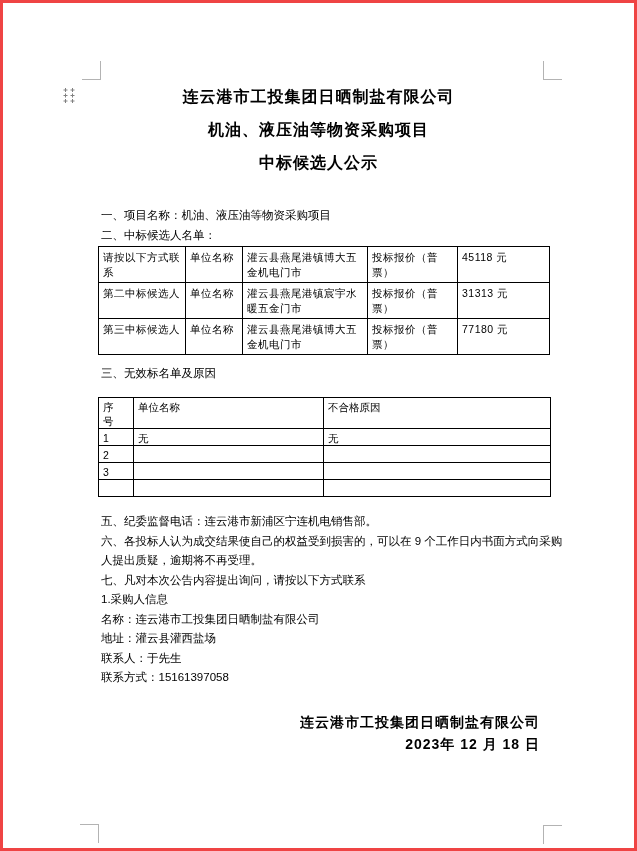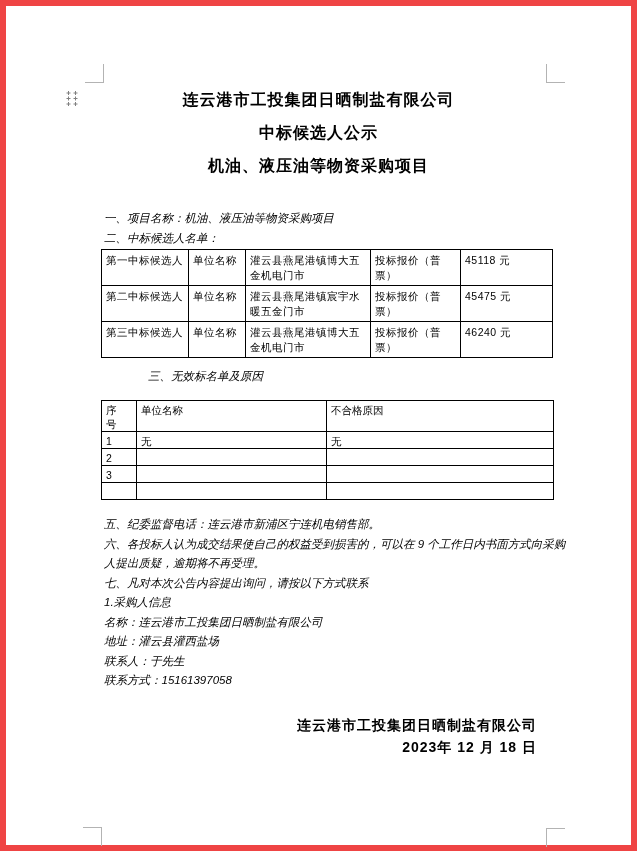--- a/index.html
+++ b/index.html
@@ -6,44 +6,44 @@
   body {
     width:637px; height:851px;
     background:#ffffff;
     font-family:"Liberation Sans","DejaVu Sans",sans-serif;
     color:#000000;
     position:relative;
     overflow:hidden;
   }
   .page {
     position:absolute; inset:0;
-    border:6px solid #ef4444;
+    border:3px solid #ef4444;
     box-sizing:border-box;
   }
   
   .crop { position:absolute; width:19px; height:19px; box-sizing:border-box; }
   .crop.tl { left:79px;  top:58px;  border-right:1px solid #b3b3b3; border-bottom:1px solid #b3b3b3; }
   .crop.tr { left:540px; top:58px;  border-left:1px solid #b3b3b3;  border-bottom:1px solid #b3b3b3; }
   .crop.bl { left:77px;  top:821px; border-right:1px solid #b3b3b3; border-top:1px solid #b3b3b3; }
   .crop.br { left:540px; top:822px; border-left:1px solid #b3b3b3;  border-top:1px solid #b3b3b3; }
   
   .handle { position:absolute; left:60px; top:85px; width:13px; height:16px; }
   
   .titles { position:absolute; top:84px; left:0; width:100%; text-align:center; }
   .titles .t { font-size:16px; font-weight:bold; line-height:20px; margin:0 0 13px 0; letter-spacing:1px; }
   
   .intro { position:absolute; left:98px; top:203px; width:462px; }
-  .intro p, .paras p, .sec3 p { margin:0; font-size:11.5px; line-height:19.5px;font-style:italic; }
+  .intro p, .paras p, .sec3 p { margin:0; font-size:11.5px; line-height:19.5px; }
   
   table { border-collapse:collapse; table-layout:fixed; }
   td, th { border:1px solid #000000; vertical-align:top; text-align:left; font-weight:normal; }
   .t1 { position:absolute; left:95px; top:243px; width:451px; font-size:10.5px; }
   .t1 td { padding:3px 4px 1px 4px; line-height:15px; letter-spacing:0.5px; }
   .t1 tr { height:36px; }
-  .sec3 { position:absolute; left:98px; top:361px;margin-left:44px; }
+  .sec3 { position:absolute; left:98px; top:361px; }
   
   .t2 { position:absolute; left:95px; top:394px; width:452px; font-size:10.5px; }
   .t2 td, .t2 th { padding:2px 18px 0 4px; line-height:14px; }
   .t2 tr { height:17px; }
   .t2 tr.hdr { height:19px; }
   
   .paras { position:absolute; left:98px; top:509px; width:462px; }
   
   .footer { position:absolute; right:94px; top:708px; text-align:right; }
   .footer p { margin:0; font-size:14px; font-weight:bold; line-height:22px; letter-spacing:1px; }
@@ -66,58 +66,58 @@
         <path d="M0.5 7.5 h4 M2.5 5.5 v4"></path>
         <path d="M7.5 7.5 h4 M9.5 5.5 v4"></path>
         <path d="M0.5 13 h4 M2.5 11 v4"></path>
         <path d="M7.5 13 h4 M9.5 11 v4"></path>
       </g>
     </svg>
   </div>
 
   <div class="titles">
     <p class="t">连云港市工投集团日晒制盐有限公司</p>
+    <p class="t">机油、液压油等物资采购项目</p>
     <p class="t">中标候选人公示</p>
-    <p class="t">机油、液压油等物资采购项目</p>
   </div>
 
   <div class="intro">
     <p>一、项目名称：机油、液压油等物资采购项目</p>
     <p>二、中标候选人名单：</p>
   </div>
 
   <table class="t1">
     <colgroup>
       <col style="width:87px">
         <col style="width:57px">
         <col style="width:125px">
         <col style="width:90px">
         <col style="width:92px">
     </colgroup>
     <tbody>
       <tr>
-        <td>第一中标候选人</td>
+        <td>请按以下方式联系</td>
         <td>单位名称</td>
         <td>灌云县燕尾港镇博大五金机电门市</td>
         <td>投标报价（普票）</td>
         <td>45118 元</td>
       </tr>
       <tr>
         <td>第二中标候选人</td>
         <td>单位名称</td>
         <td>灌云县燕尾港镇宸宇水暖五金门市</td>
         <td>投标报价（普票）</td>
-        <td>45475 元</td>
+        <td>31313 元</td>
       </tr>
       <tr>
         <td>第三中标候选人</td>
         <td>单位名称</td>
         <td>灌云县燕尾港镇博大五金机电门市</td>
         <td>投标报价（普票）</td>
-        <td>46240 元</td>
+        <td>77180 元</td>
       </tr>
     </tbody>
   </table>
 
   <div class="sec3">
     <p>三、无效标名单及原因</p>
   </div>
 
   <table class="t2">
     <colgroup>

